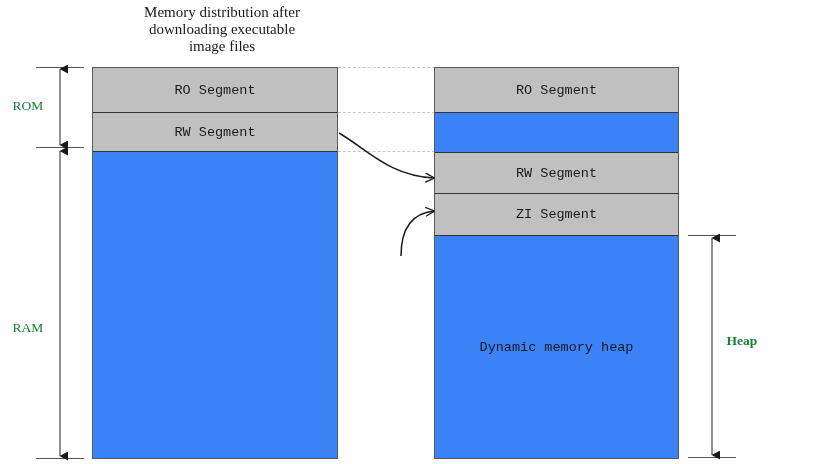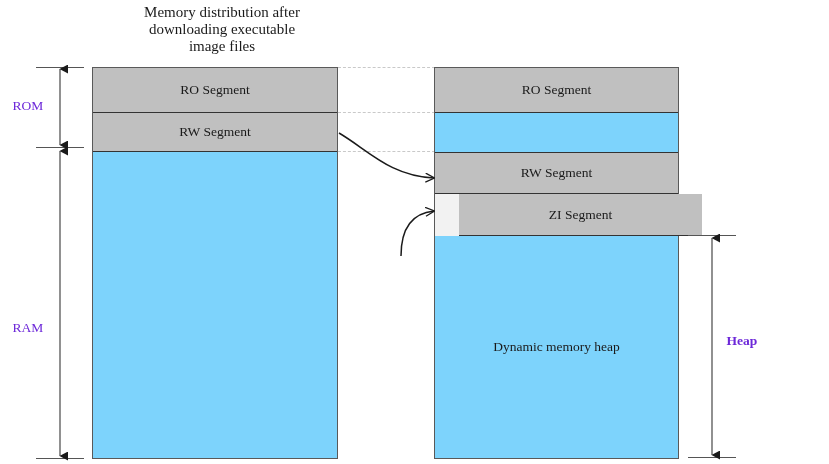--- a/index.html
+++ b/index.html
@@ -30,56 +30,57 @@
   }
   #title-left  { left: 112px; top: 4px;  width: 220px; }
   #title-right { left: 452px; top: 11px; width: 228px; }
 
   
   .mem-column {
     position: absolute;
     border: 1.6px solid #595959;
     box-sizing: border-box;
     background: #f2f2f2;
+    font-family: Liberation Mono, monospace;
   }
   #column-left  { left: 92px;  top: 67px; width: 246px; height: 392px; }
   #column-right { left: 434px; top: 67px; width: 245px; height: 392px; }
 
   .seg {
     position: absolute;
     left: 0;
     width: 100%;
     box-sizing: border-box;
     display: flex;
     align-items: center;
     justify-content: center;
     font-size: 13.5px;
     color: #1a1a1a;
   }
   .seg.filled {
     background: #c0c0c0;
     border-bottom: 1.6px solid #333333;
   }
   .seg.empty {
-    background: #7dd3fc;
+    background: #3b82f6;
   }
   .seg.empty.ruled {
     border-bottom: 1.6px solid #333333;
   }
 
   
   #left-seg-ro   { top: 0px;   height: 45px; }
   #left-seg-rw   { top: 45px;  height: 39px; }
   #left-seg-free { top: 84px;  height: 306px; }
 
   
   #right-seg-ro   { top: 0px;   height: 45px; }
   #right-seg-gap  { top: 45px;  height: 40px; }
   #right-seg-rw   { top: 85px;  height: 41px; }
-  #right-seg-zi   { top: 126px; height: 42px; margin-left: 24px; }
+  #right-seg-zi   { top: 126px; height: 42px; }
   #right-seg-heap { top: 168px; height: 222px; }
 
   
   .guide {
     position: absolute;
     height: 0;
     border-top: 1px dashed #c9c9c9;
   }
   #guide-top { left: 338px; top: 67px;  width: 97px; }
   #guide-mid { left: 338px; top: 112px; width: 97px; }
@@ -95,21 +96,21 @@
   #tick-rom-bot { left: 36px; top: 147px; width: 48px; }
   #tick-ram-bot { left: 36px; top: 458px; width: 48px; }
 
   
   #tick-zi-top  { left: 688px; top: 235px; width: 48px; }
   #tick-heap-bot{ left: 688px; top: 457px; width: 48px; }
 
   .measure-label {
     position: absolute;
     font-size: 13.5px;
-    color: #6d28d9;
+    color: #15803d;
     text-align: center;
     white-space: pre-line;
     line-height: 16px;
   }
   #label-rom  { left: 2px; top: 98px;  width: 52px; }
   #label-ram  { left: 2px; top: 320px; width: 52px; }
   #label-zi-end { left: 738px; top: 227px; width: 90px; }
   #label-heap   { left: 712px; top: 333px; width: 60px; font-weight: bold; }
 
   

